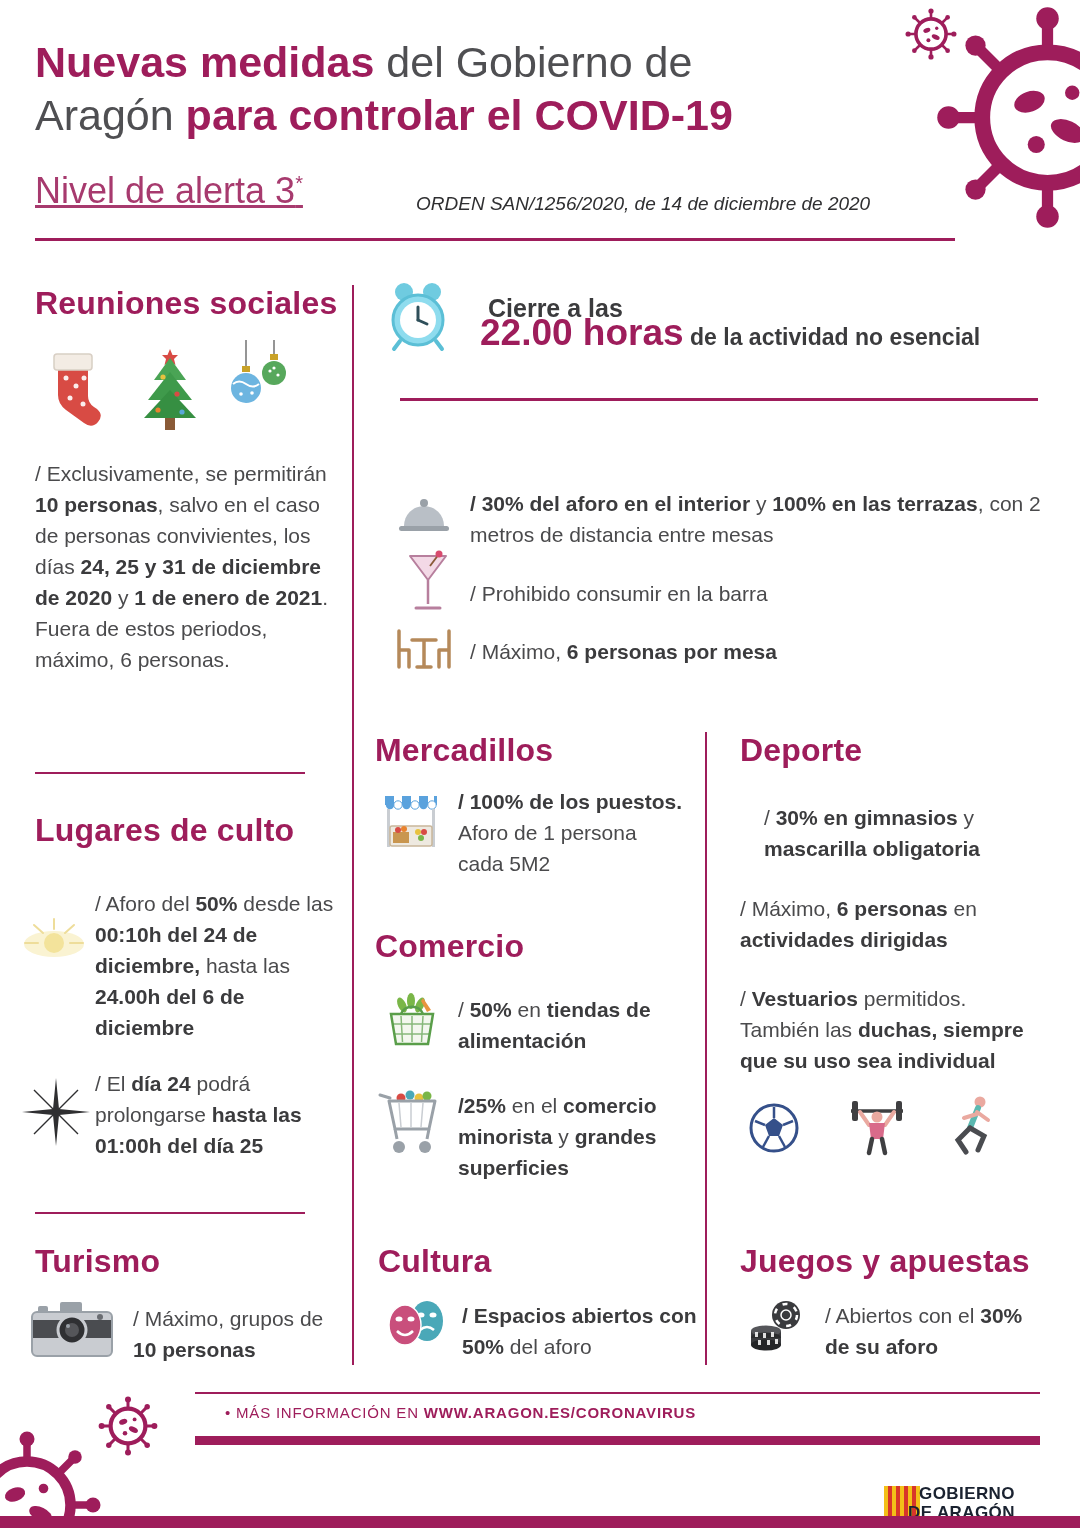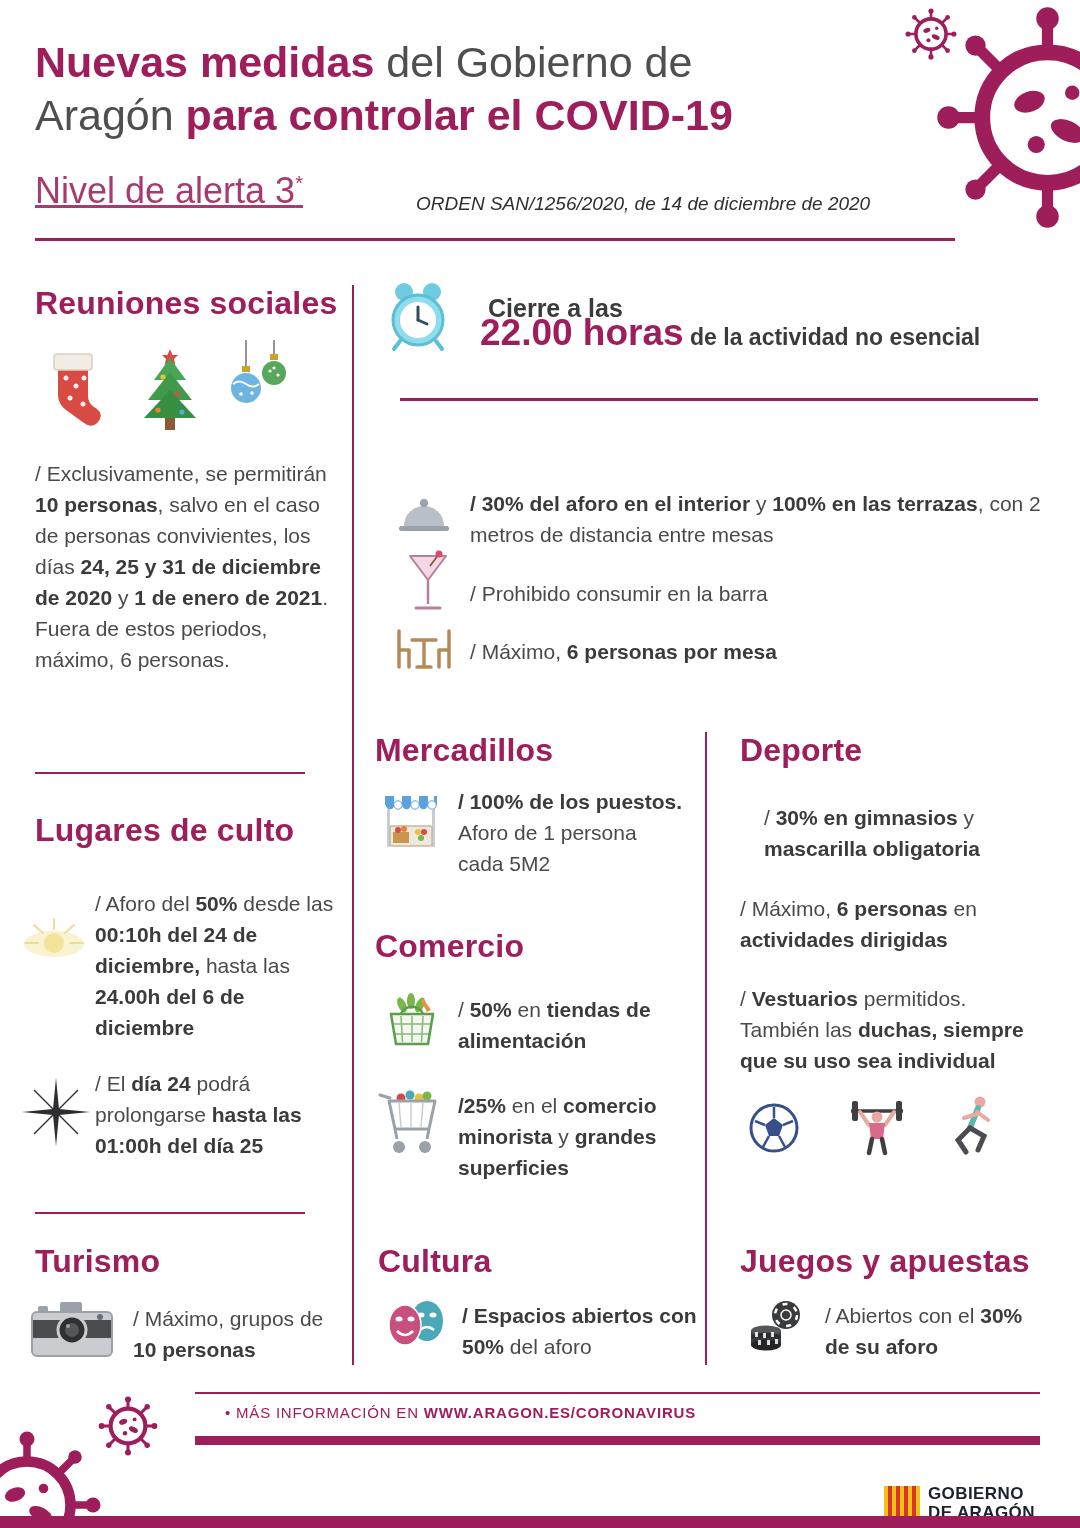--- a/index.html
+++ b/index.html
@@ -395,20 +395,20 @@
       <use href="#virus"></use>
     </svg>
 
   <svg class="abs" style="left:884px;top:1486px" width="36" height="32" viewBox="0 0 36 32">
     <rect x="0" y="0" width="36" height="32" fill="#f3c018"></rect>
     <rect x="4" y="0" width="4" height="32" fill="#d8362a"></rect>
     <rect x="12" y="0" width="4" height="32" fill="#d8362a"></rect>
     <rect x="20" y="0" width="4" height="32" fill="#d8362a"></rect>
     <rect x="28" y="0" width="4" height="32" fill="#d8362a"></rect>
   </svg>
-  <div class="abs logo-text" style="left:928px;top:1484px;">
+  <div class="abs logo-text" style="left:908px;top:1484px;text-align:right;">
     <div>GOBIERNO</div>
     <div>DE ARAGÓN</div>
   </div>
 
   <div class="abs" style="left:0;top:1516px;width:1080px;height:12px;background:var(--accent);"></div>
 
 </div>
 
 </body></html>

